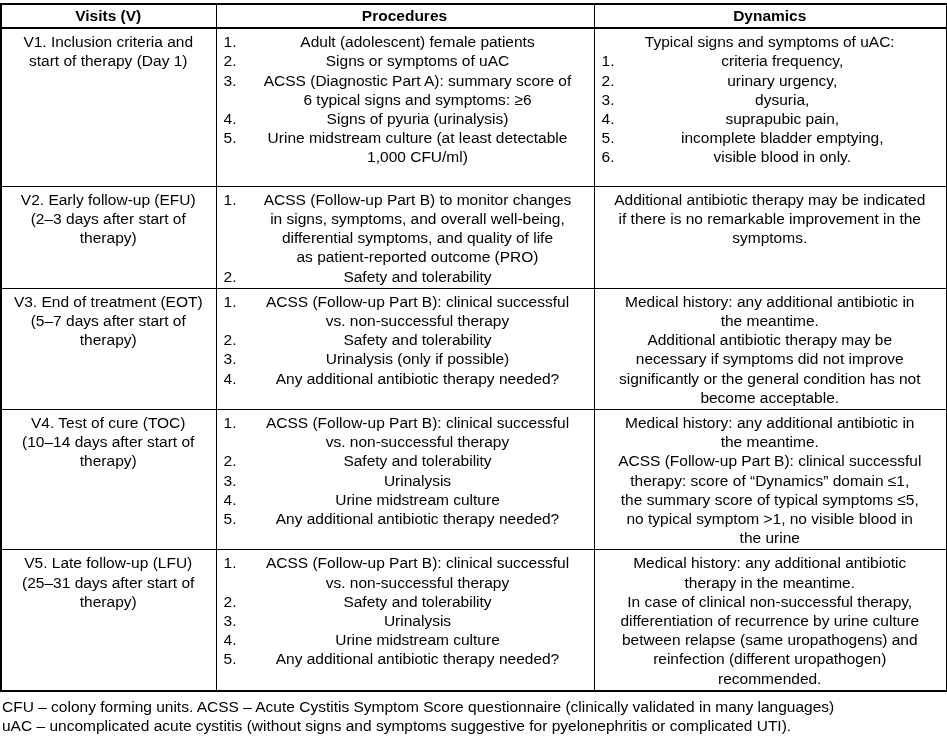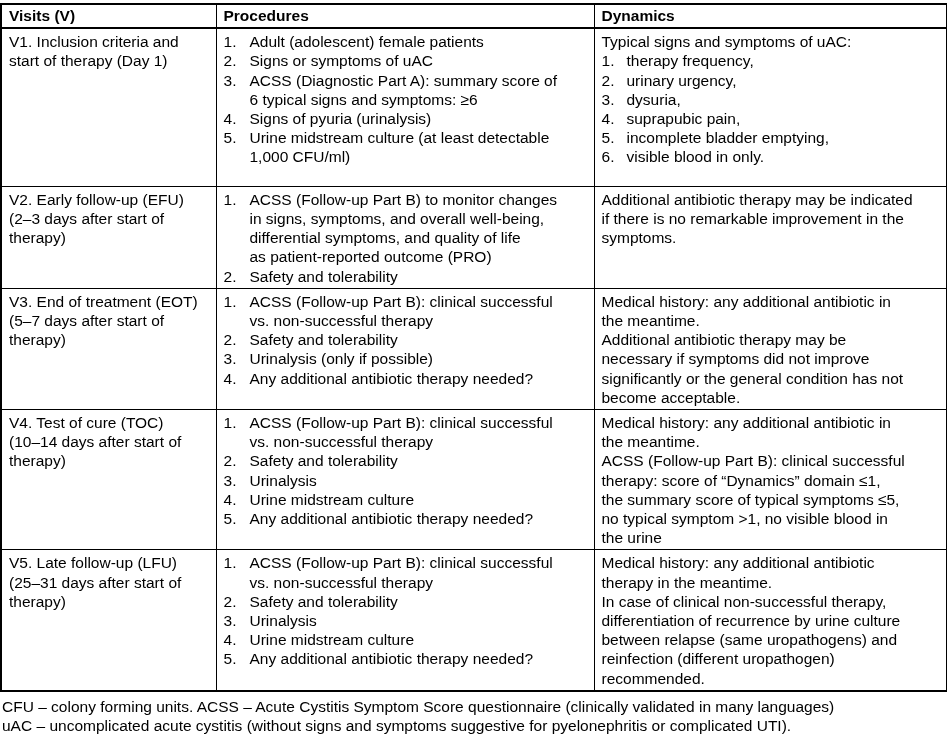--- a/index.html
+++ b/index.html
@@ -21,21 +21,21 @@
     table-layout: fixed;
     width: 946px;
     border: 2px solid #000;
   }
   col.c1 { width: 215px; }
   col.c2 { width: 378px; }
   col.c3 { width: 353px; }
   th, td {
     border: 1px solid #000;
     vertical-align: top;
-    text-align: left;
+    text-align: center;
     padding: 3px 8px 2px 7px;
     box-sizing: border-box;
   }
   th {
     border-bottom: 2px solid #000;
     font-weight: bold;
     height: 20px;
     padding-top: 1px;
     padding-bottom: 2px;
     white-space: pre-wrap;
@@ -110,21 +110,21 @@
             <li>ACSS (Diagnostic Part A): summary score of
 6 typical signs and symptoms: ≥6</li>
             <li>Signs of pyuria (urinalysis)</li>
             <li>Urine midstream culture (at least detectable
 1,000 CFU/ml)</li>
           </ol>
         </td>
         <td class="rem-cell">
           <p class="para">Typical signs and symptoms of uAC:</p>
           <ol class="numlist">
-            <li>therapy frequency,</li>
+            <li>criteria frequency,</li>
             <li>urinary urgency,</li>
             <li>dysuria,</li>
             <li>suprapubic pain,</li>
             <li>incomplete bladder emptying,</li>
             <li>visible blood in only.</li>
           </ol>
         </td>
       </tr>
 
       <tr>

